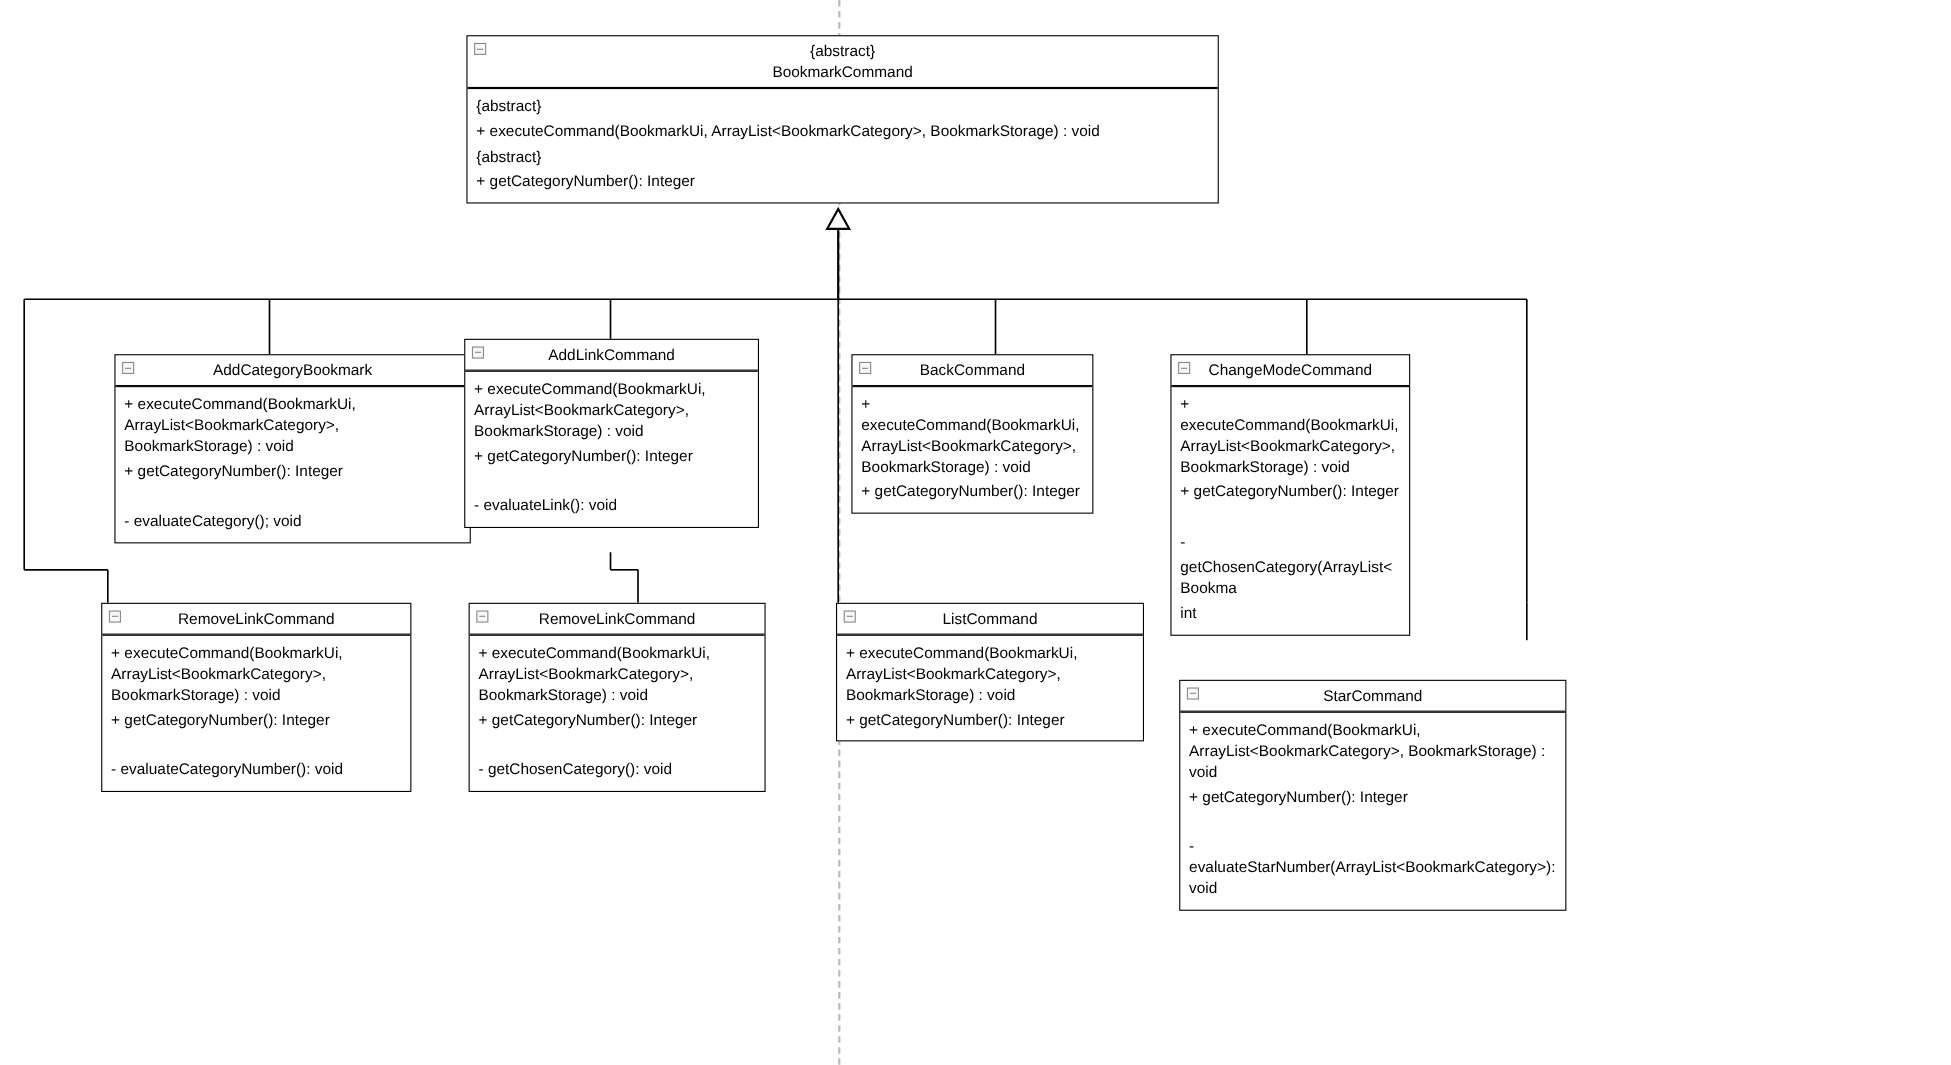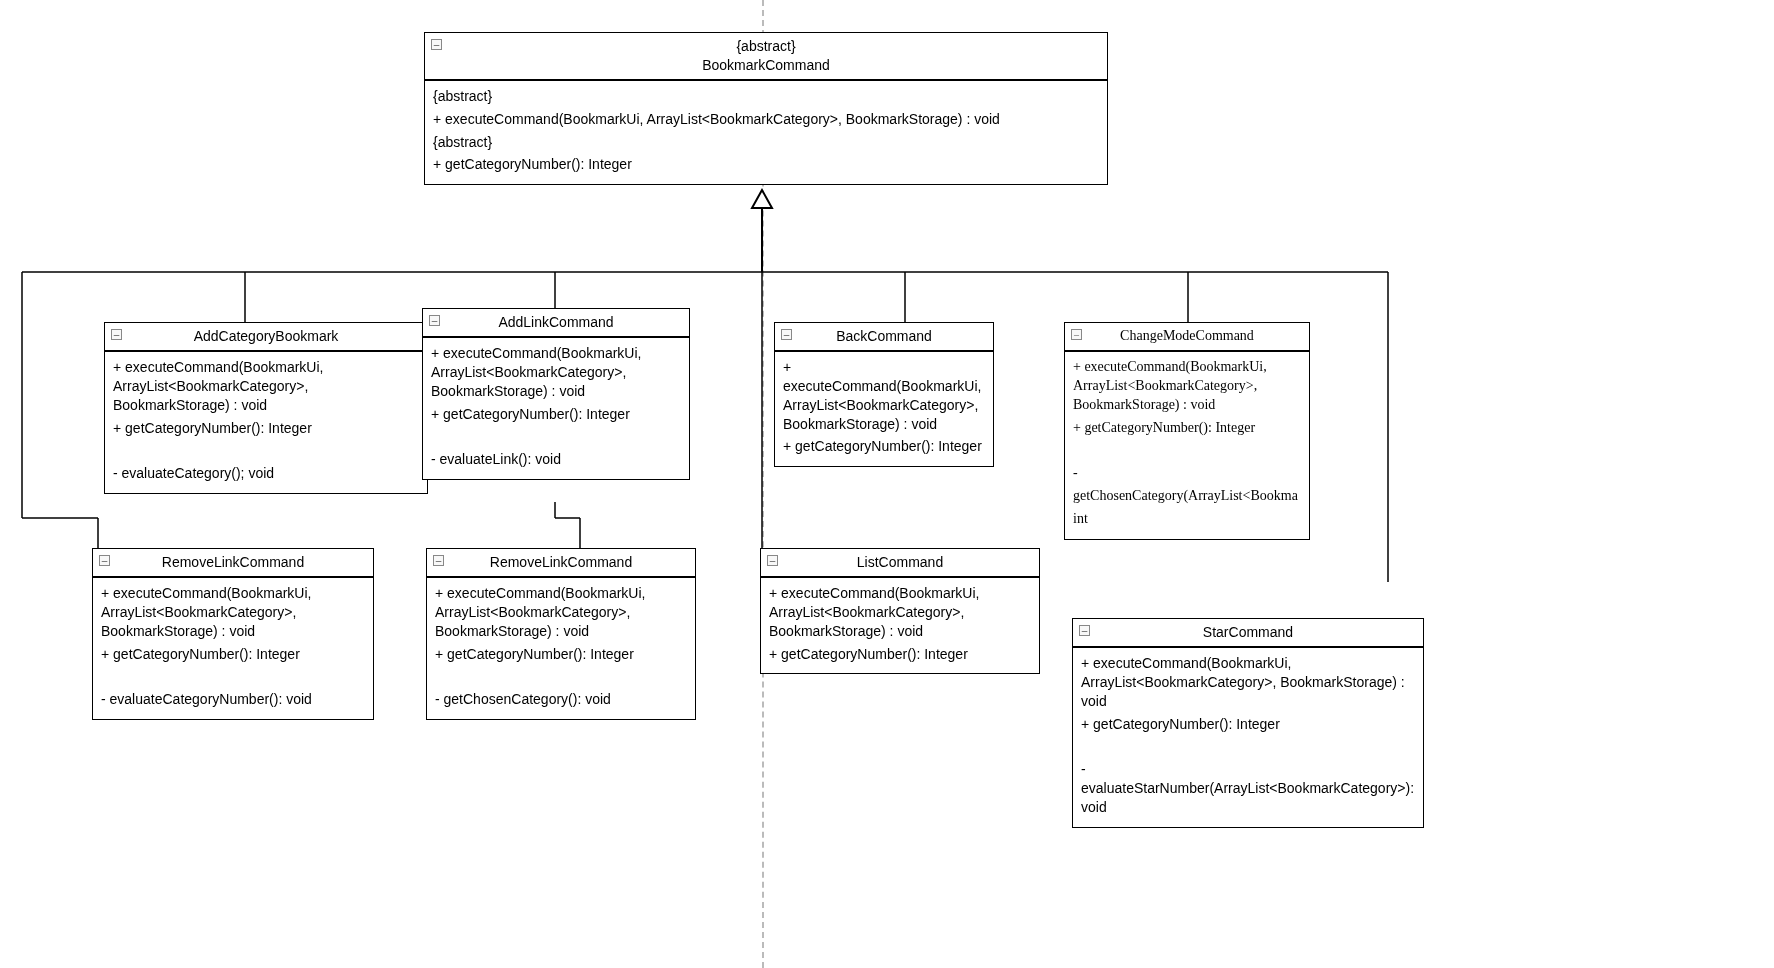--- a/index.html
+++ b/index.html
@@ -169,21 +169,21 @@
         <span class="collapse-icon"></span>
       <span class="name">BackCommand</span>
       </div>
     <div class="uml-hr"></div>
     <div class="uml-body">
       <div class="row">+ executeCommand(BookmarkUi, ArrayList&lt;BookmarkCategory&gt;, BookmarkStorage) : void</div>
       <div class="row">+ getCategoryNumber(): Integer</div>
     </div>
   </div>
 
-  <div class="uml-class" style="left:1064px; top:322px; width:246px;font-family:Liberation Serif, serif;">
+  <div class="uml-class" style="left:1064px; top:322px; width:218px;">
     <div class="uml-head">
         <span class="collapse-icon"></span>
       <span class="name">ChangeModeCommand</span>
       </div>
     <div class="uml-hr"></div>
     <div class="uml-body">
       <div class="row">+ executeCommand(BookmarkUi, ArrayList&lt;BookmarkCategory&gt;, BookmarkStorage) : void</div>
       <div class="row">+ getCategoryNumber(): Integer</div>
       <div class="row">&nbsp;</div>
       <div class="row">-</div>

